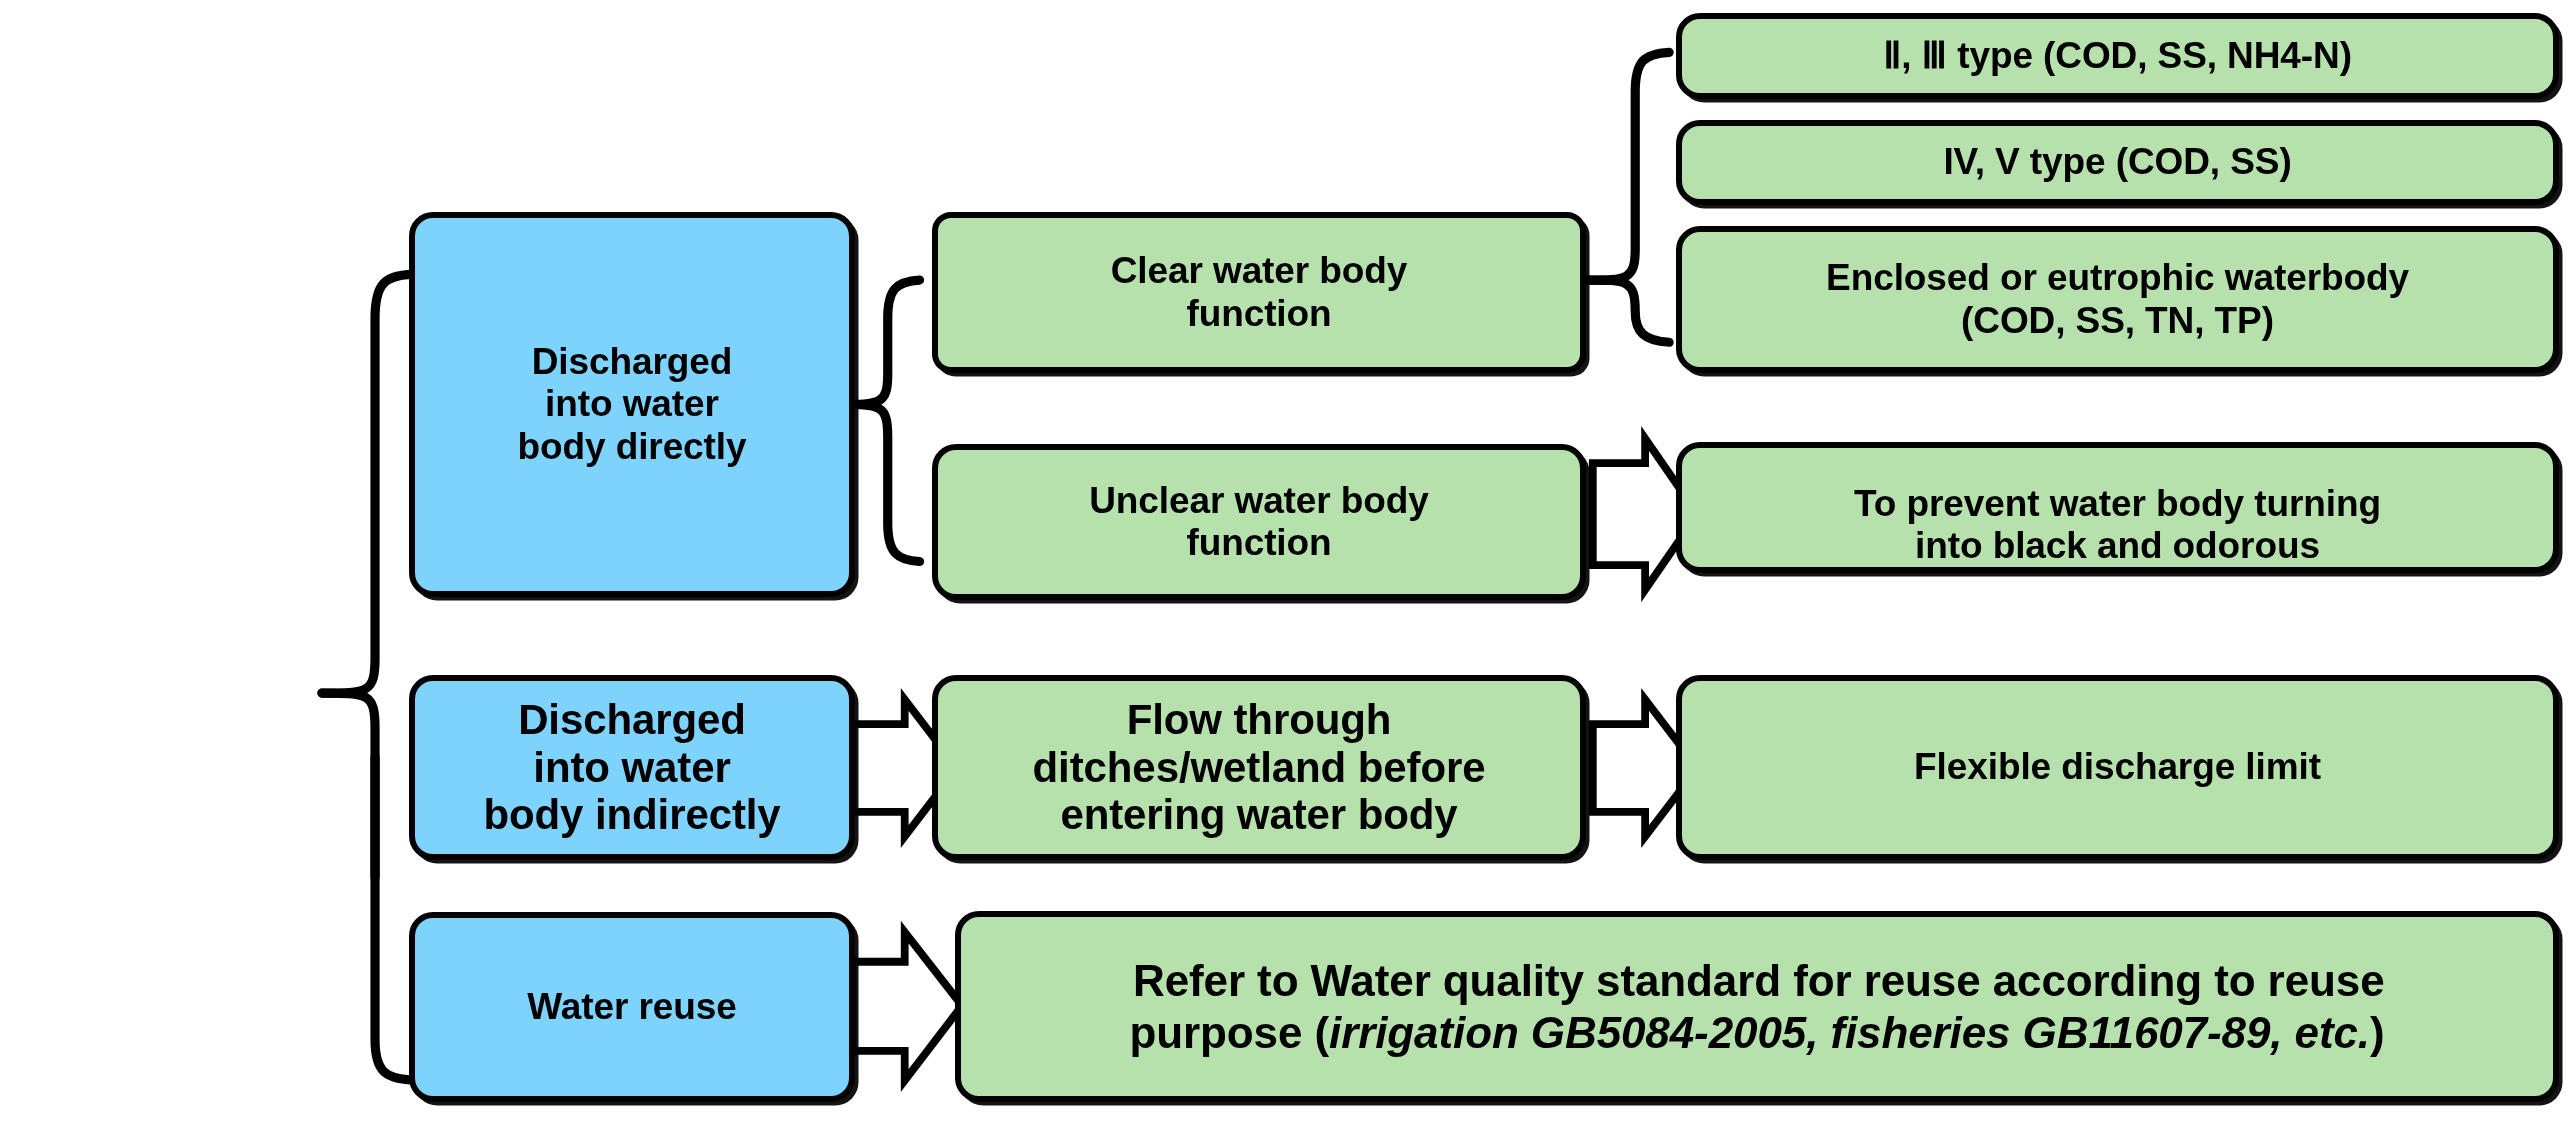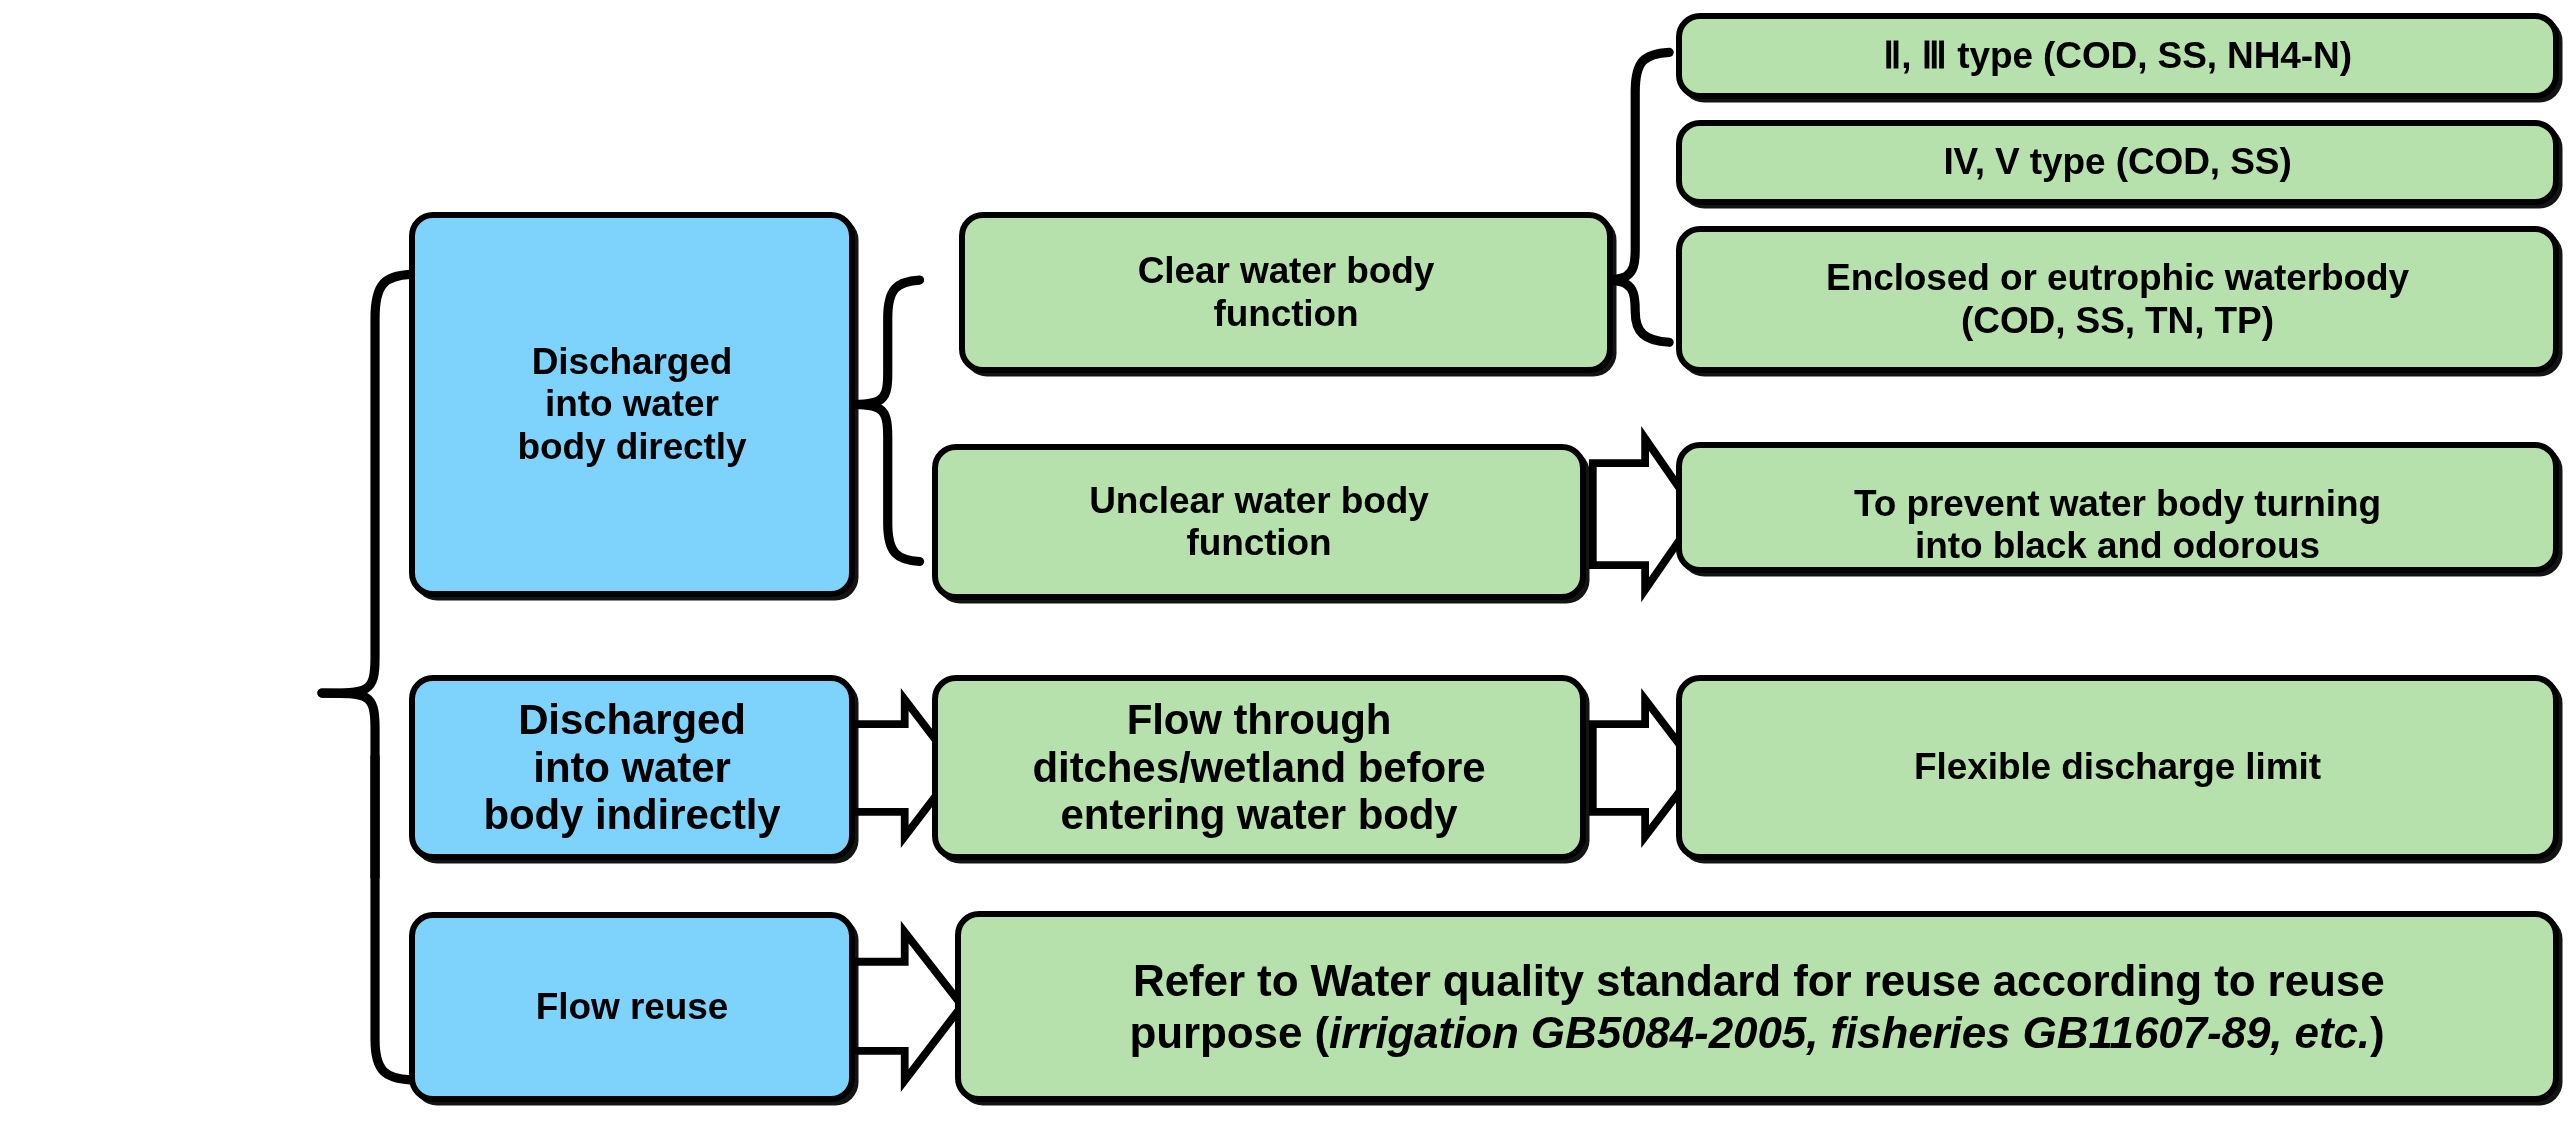--- a/index.html
+++ b/index.html
@@ -161,24 +161,24 @@
 body directly</span>
   </div>
 
   <div class="node-box blue" style="left:409px; top:675px; width:446px; height:185px;">
     <span class="node-text fs-md">Discharged
 into water
 body indirectly</span>
   </div>
 
   <div class="node-box blue" style="left:409px; top:912px; width:446px; height:190px;">
-    <span class="node-text fs-lg">Flow reuse</span>
-  </div>
-
-  <div class="node-box green" style="left:959px; top:212px; width:654px; height:161px;">
+    <span class="node-text fs-lg">Water reuse</span>
+  </div>
+
+  <div class="node-box green" style="left:932px; top:212px; width:654px; height:161px;border-radius:19px;">
     <span class="node-text fs-lg">Clear water body
 function</span>
   </div>
 
   <div class="node-box green" style="left:932px; top:444px; width:654px; height:156px;">
     <span class="node-text fs-lg">Unclear water body
 function</span>
   </div>
 
   <div class="node-box green" style="left:932px; top:675px; width:654px; height:185px;text-align:center;">

